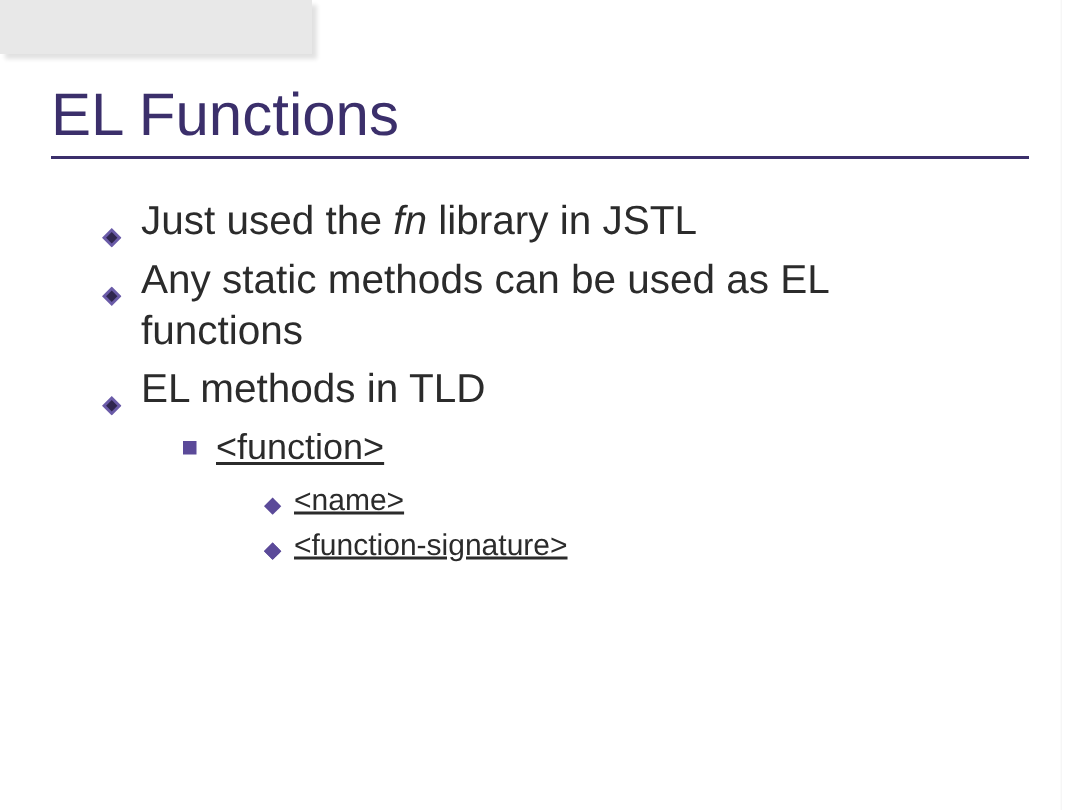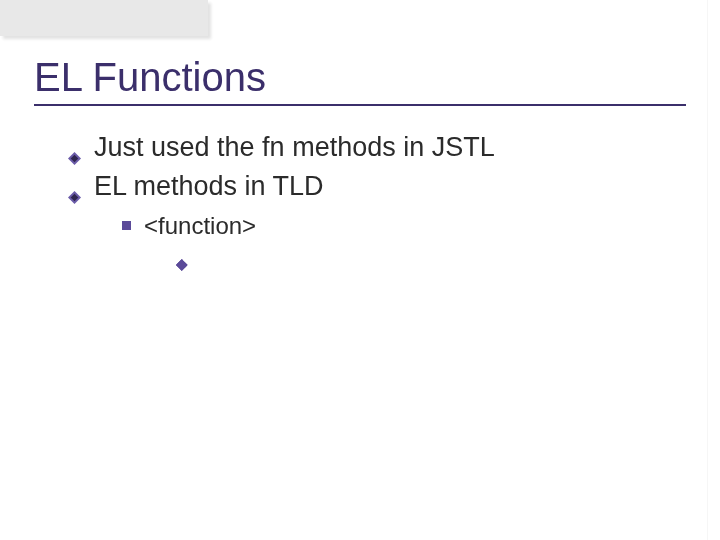--- a/index.html
+++ b/index.html
@@ -64,34 +64,35 @@
     margin: 4px 0;
   }
   .lvl1 > li .bullet1 {
     position: absolute;
     left: 0;
     top: 9px;
     width: 13px;
     height: 13px;
   }
 
-  .fn-italic { }
+  .fn-italic { font-style: italic; }
 
   .lvl2 {
     list-style: none;
     margin: 6px 0 0 0;
     padding: 0 0 0 28px;
   }
   .lvl2 > li {
     position: relative;
     font-size: 24px;
     line-height: 1.4;
     color: #2b2b2b;
     padding-left: 22px;
     margin: 2px 0;
+    text-decoration: underline;
   }
   .lvl2 > li .bullet2 {
     position: absolute;
     left: 0;
     top: 12px;
     width: 9px;
     height: 9px;
     background: #5b4a99;
   }
 
@@ -142,48 +143,59 @@
     <ul class="lvl1">
 
       <li>
         <span class="bullet1">
           <svg viewBox="0 0 12 12" width="13" height="13">
             <polygon points="6,0 12,6 6,12 0,6" fill="#6a5ba8"></polygon>
             <polygon points="6,2.5 9.5,6 6,9.5 2.5,6" fill="#2f264f"></polygon>
           </svg>
         </span>
         <span>
-          <span>Just used the </span><span class="fn-italic">fn</span><span> methods in JSTL</span>
+          <span>Just used the </span><span class="fn-italic">fn</span><span> library in JSTL</span>
         </span>
       </li>
-
 
       <li>
         <span class="bullet1">
           <svg viewBox="0 0 12 12" width="13" height="13">
             <polygon points="6,0 12,6 6,12 0,6" fill="#6a5ba8"></polygon>
             <polygon points="6,2.5 9.5,6 6,9.5 2.5,6" fill="#2f264f"></polygon>
           </svg>
         </span>
+        <span>Any static methods can be used as EL functions</span>
+      </li>
+
+      <li>
+        <span class="bullet1">
+          <svg viewBox="0 0 12 12" width="13" height="13">
+            <polygon points="6,0 12,6 6,12 0,6" fill="#6a5ba8"></polygon>
+            <polygon points="6,2.5 9.5,6 6,9.5 2.5,6" fill="#2f264f"></polygon>
+          </svg>
+        </span>
         <span>EL methods in TLD</span>
 
         <ul class="lvl2">
           <li>
             <span class="bullet2"></span>
             <span>&lt;function&gt;</span>
 
             <ul class="lvl3">
               <li>
                 <span class="bullet3">◆</span>
+                <span>&lt;name&gt;</span>
               </li>
               <li>
                 <span class="bullet3">◆</span>
               </li>
               <li>
                 <span class="bullet3">◆</span>
+                <span>&lt;function-signature&gt;</span>
               </li>
             </ul>
           </li>
         </ul>
       </li>
 
     </ul>
   </div>
 </div>
 

